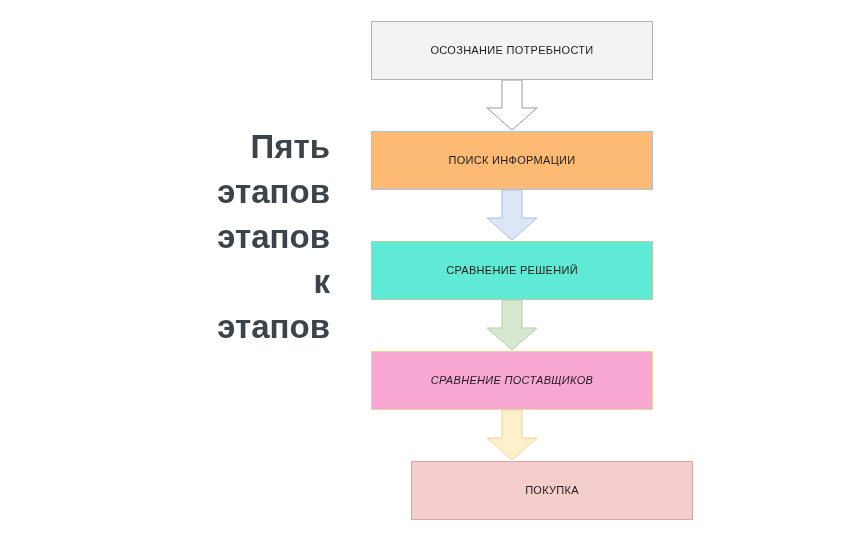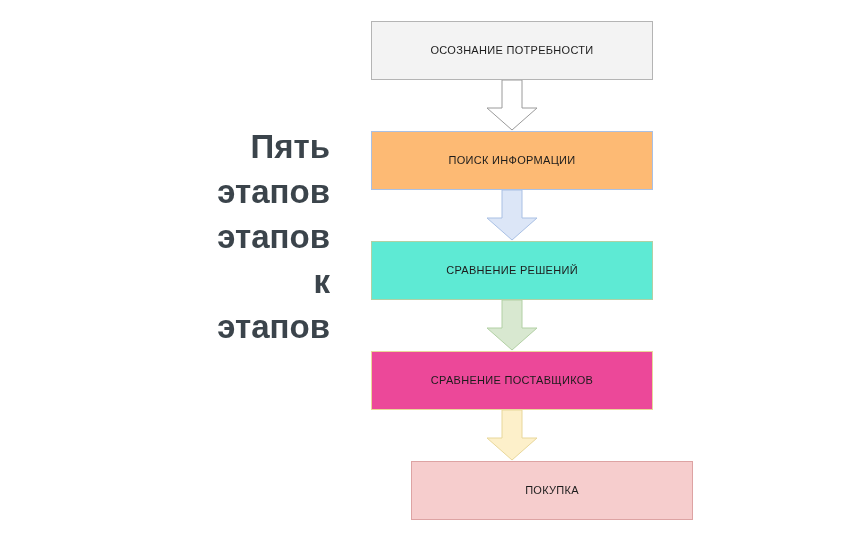--- a/index.html
+++ b/index.html
@@ -118,21 +118,21 @@
     <div class="stage" style="top:220px; background:#5eead4; border-color:#b2d0a4;">
       <span class="stage-label">СРАВНЕНИЕ РЕШЕНИЙ</span>
     </div>
 
     <div class="connector" style="top:279px;">
       <svg viewBox="0 0 56 51" xmlns="http://www.w3.org/2000/svg" aria-hidden="true">
         <polygon points="18,0 38,0 38,28 53,28 28,50 3,28 18,28" fill="#d8e8d0" stroke="#b2d0a4" stroke-width="1"></polygon>
       </svg>
     </div>
 
-    <div class="stage" style="top:330px; background:#ec4899; border-color:#e8d79a;">
+    <div class="stage" style="top:330px; background:#f9a8d4; border-color:#e8d79a;font-style:italic;">
       <span class="stage-label">СРАВНЕНИЕ ПОСТАВЩИКОВ</span>
     </div>
 
     <div class="connector" style="top:389px;">
       <svg viewBox="0 0 56 51" xmlns="http://www.w3.org/2000/svg" aria-hidden="true">
         <polygon points="18,0 38,0 38,28 53,28 28,50 3,28 18,28" fill="#fdf0ca" stroke="#e8d79a" stroke-width="1"></polygon>
       </svg>
     </div>
 
     <div class="stage" style="top:440px; background:#f6cdcd; border-color:#dda3a3;margin-left:40px;">

